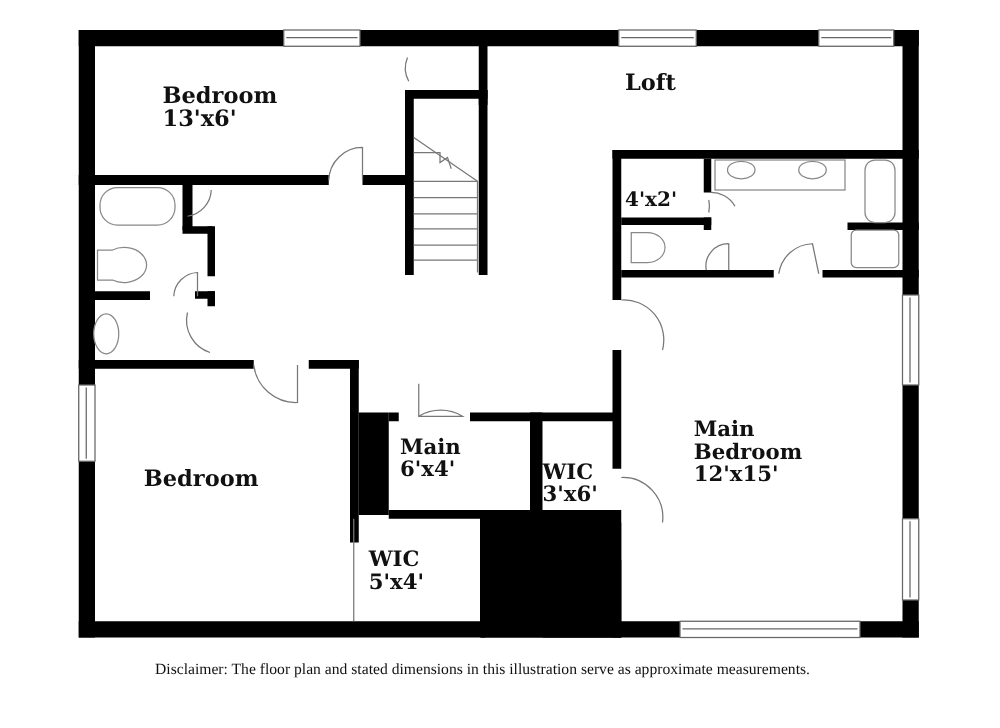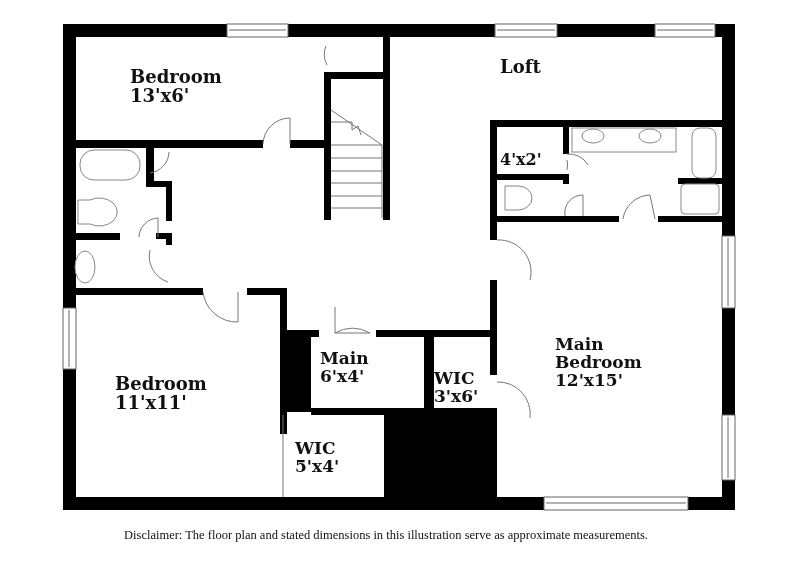--- a/index.html
+++ b/index.html
@@ -150,21 +150,20 @@
 </div>
 
 <div class="label" style="left:555px;top:324px;width:110px;font-size:17px;margin-top:12px;">
   <span>Main</span>
   <span>Bedroom</span>
   <span>12'x15'</span>
 </div>
 
 <div class="label" style="left:115px;top:375px;width:130px;font-size:18px;">
   <span>Bedroom</span>
-  <span>11'x11'</span>
 </div>
 
 <div class="label" style="left:295px;top:440px;width:80px;font-size:17px;">
   <span>WIC</span>
   <span>5'x4'</span>
 </div>
 
 <div class="disclaimer">
   <span>Disclaimer: The floor plan and stated dimensions in this illustration serve as approximate measurements.</span>
 </div>

